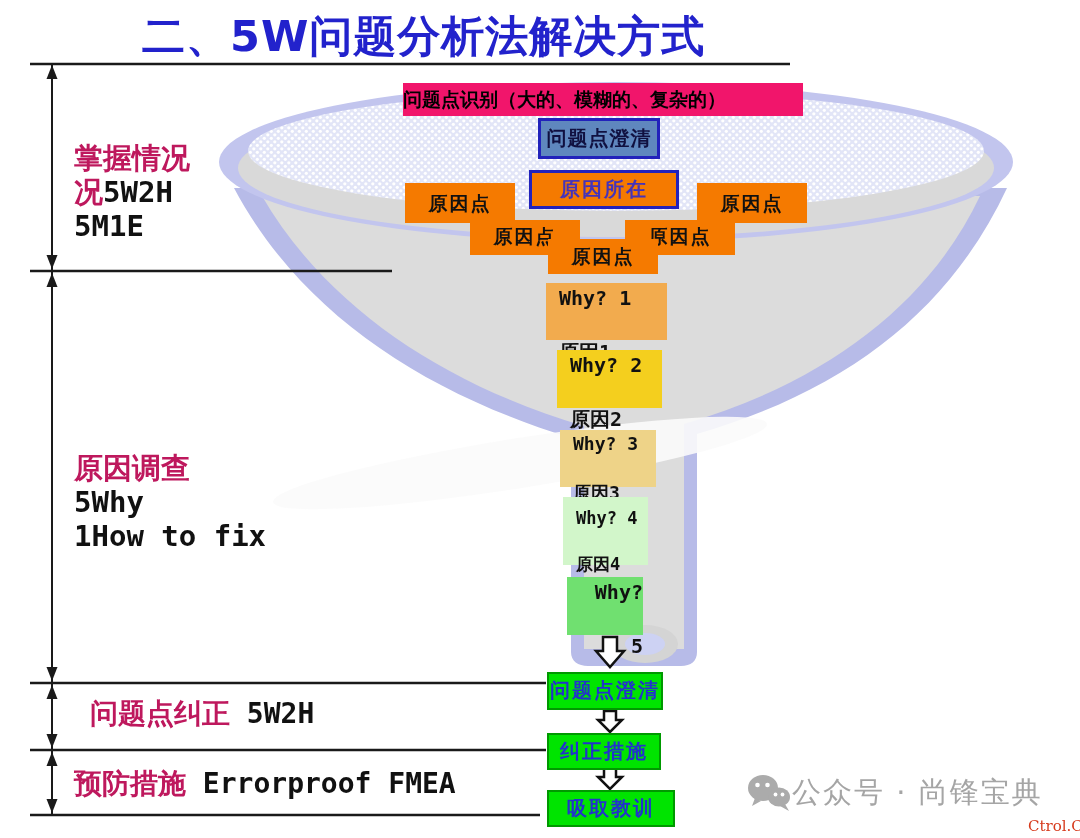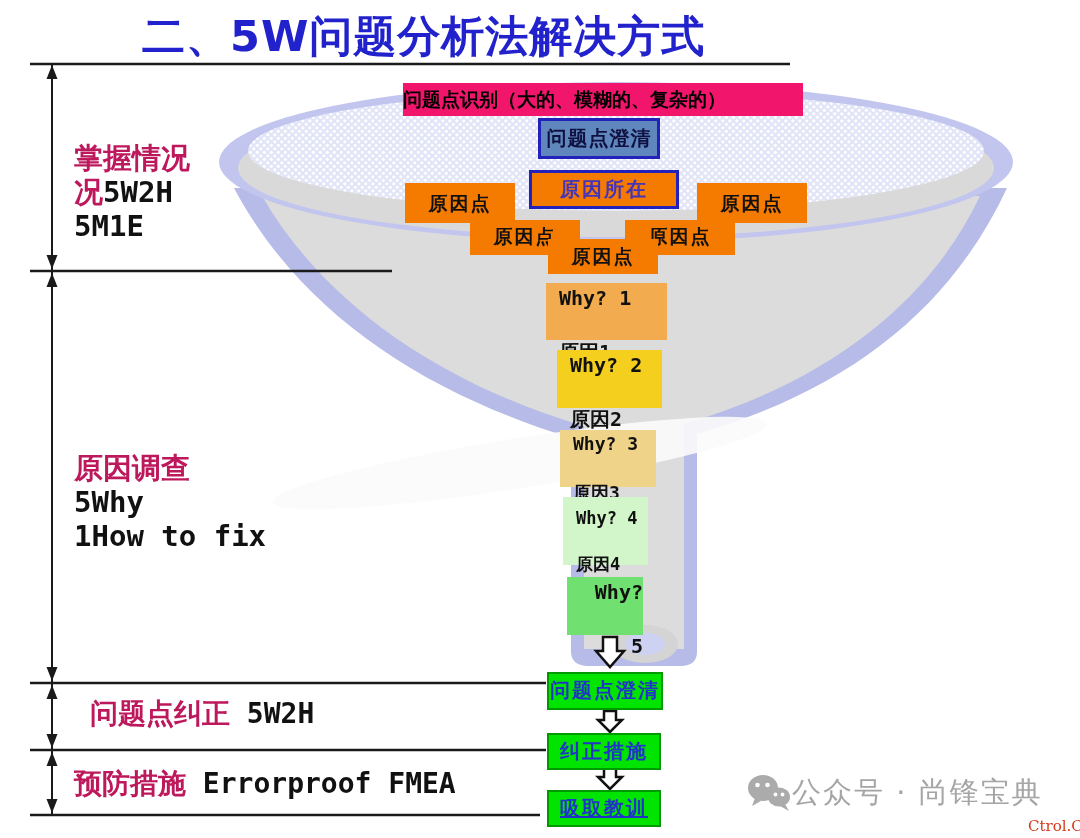--- a/index.html
+++ b/index.html
@@ -51,21 +51,21 @@
   #why3{left:560px;top:430px;width:96px;height:57px;background:#eed388;font-size:18px;}
   #why4{left:563px;top:497px;width:85px;height:68px;background:#d2f6ca;font-size:17px;padding-top:10px;}
   #why5{left:567px;top:577px;width:76px;height:58px;background:#70e070;font-size:20px;text-align:right;}
   .result{
     background:#00e400;border:2px solid #009900;color:#2233cc;
     font-size:20px;font-weight:bold;text-align:center;letter-spacing:2px;
     box-sizing:border-box;z-index:4;
   }
   #res1{left:547px;top:672px;width:116px;height:38px;line-height:33px;}
   #res2{left:547px;top:733px;width:114px;height:37px;line-height:32px;}
-  #res3{left:547px;top:790px;width:114px;height:37px;line-height:32px;text-decoration:underline;}
+  #res3{left:547px;top:790px;width:128px;height:37px;line-height:32px;}
   
   .left-label{z-index:5;font-weight:bold;line-height:34px;white-space:nowrap;
     font-family:"DejaVu Sans Mono","DejaVu Sans",sans-serif;}
   .blue-t{color:#be185d;}
   .black-t{color:#111;}
   #sec1{left:74px;top:141px;font-size:29px;}
   #sec2{left:74px;top:451px;font-size:29px;}
   #sec3{left:74px;top:697px;font-size:28px;margin-left:16px;}
   #sec4{left:74px;top:767px;font-size:28px;}
   

